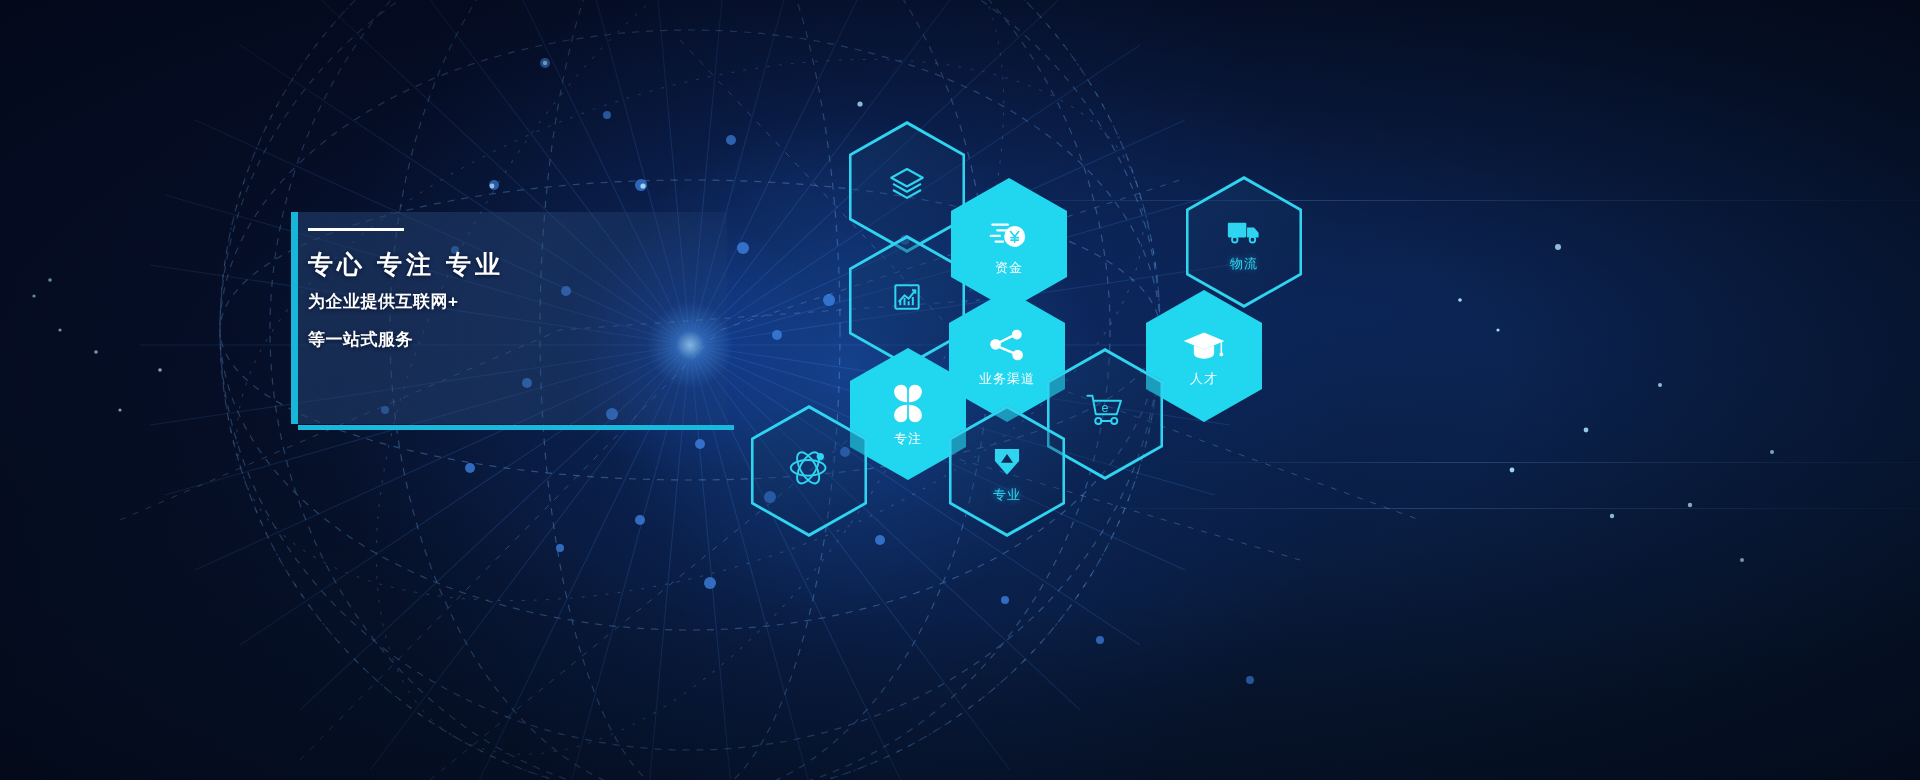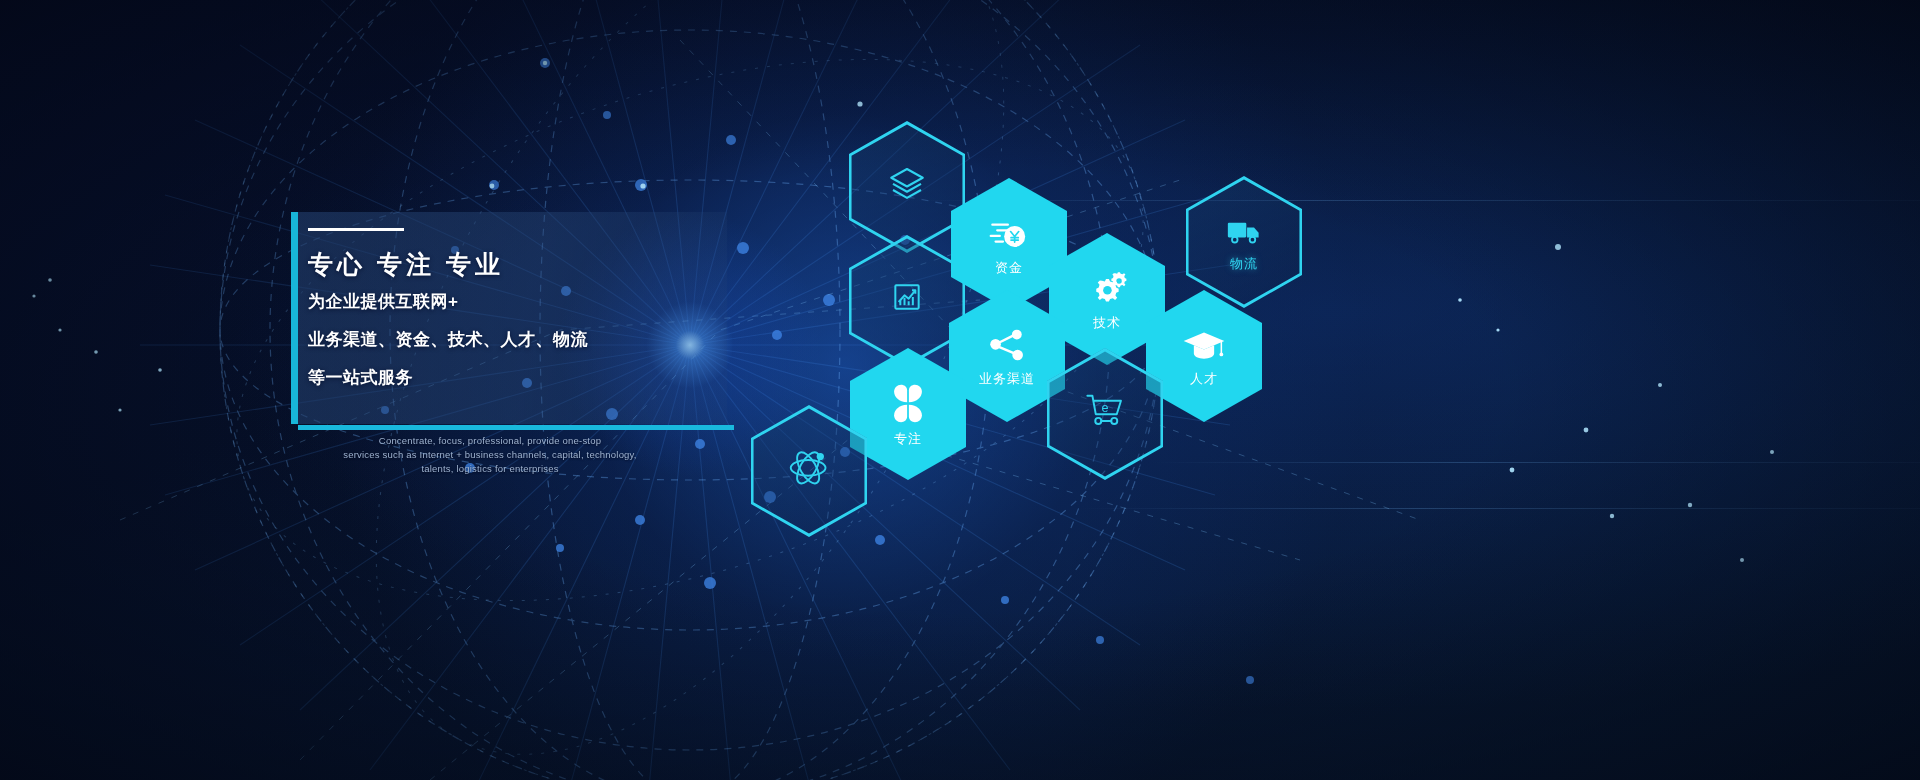--- a/index.html
+++ b/index.html
@@ -221,29 +221,23 @@
   <div class="vignette"></div>
 
   <div id="text-panel">
     <div class="underbar"></div>
   </div>
 
   <div id="text-block">
     <div class="tick"></div>
     <div class="head-line l1">专心 专注 专业</div>
     <div class="head-line l2">为企业提供互联网+</div>
-    <div class="head-line l3">业务渠道、资金、技术、人才、物流</div>
     <div class="head-line l4">等一站式服务</div>
   </div>
 
-  <div id="caption">
-    <div>Concentrate, focus, professional, provide one-stop</div>
-    <div>services such as Internet + business channels, capital, technology,</div>
-    <div>talents, logistics for enterprises</div>
-  </div>
 
   <div id="hex-layer">
 
     <div class="hex outline" style="left:849px;top:121px;">
       <div class="shape"></div>
         <div class="edge"></div>
       <div class="inner">
         <span class="ic">
           <svg width="42" height="42" viewBox="0 0 48 48">
               <g stroke-width="2.4" stroke-linejoin="round">
@@ -312,36 +306,20 @@
             <g fill="none" stroke="#2fd4f0" stroke-width="2.4">
               <circle cx="14" cy="30" r="3.6"></circle>
                 <circle cx="37" cy="30" r="3.6"></circle>
             </g>
           </svg>
         </span>
         <span class="lbl">物流</span>
       </div>
     </div>
 
-    <div class="hex filled" style="left:1049px;top:233px;">
-      <div class="shape"></div>
-      <div class="inner">
-        <span class="ic">
-          <svg width="40" height="38" viewBox="0 0 48 46">
-            <g fill="#ffffff" stroke="none">
-              <path d="M34 4 l2.3.6.9-2h2.4l.9 2 2.3.6 1.8-1.4 1.7 1.7-1.4 1.8.6 2.3 2 .9v2.4l-2 .9-.6 2.3 1.4 1.8-1.7 1.7-1.8-1.4-2.3.6-.9 2h-2.4l-.9-2-2.3-.6-1.8 1.4-1.7-1.7 1.4-1.8-.6-2.3-2-.9v-2.4l2-.9.6-2.3-1.4-1.8 1.7-1.7z"></path>
-              <circle cx="38.6" cy="13.3" r="3.3" fill="#21d7ef"></circle>
-              <path d="M18 13 l3.4.9 1.4-3h3.5l1.4 3 3.4.9 2.7-2.1 2.5 2.5-2.1 2.7.9 3.4 3 1.4v3.5l-3 1.4-.9 3.4 2.1 2.7-2.5 2.5-2.7-2.1-3.4.9-1.4 3h-3.5l-1.4-3-3.4-.9-2.7 2.1-2.5-2.5 2.1-2.7-.9-3.4-3-1.4v-3.5l3-1.4.9-3.4-2.1-2.7 2.5-2.5z"></path>
-              <circle cx="24.5" cy="24.5" r="5.2" fill="#21d7ef"></circle>
-            </g>
-          </svg>
-        </span>
-        <span class="lbl">技术</span>
-      </div>
-    </div>
 
 
     <div class="hex filled" style="left:949px;top:290px;text-decoration:underline;">
       <div class="shape"></div>
       <div class="inner">
         <span class="ic">
           <svg width="40" height="36" viewBox="0 0 48 44">
             <g fill="#ffffff" stroke="none">
               <circle cx="36" cy="8" r="6"></circle>
                 <circle cx="10" cy="20" r="6.5"></circle>
@@ -405,20 +383,33 @@
                 <circle cx="36" cy="35" r="3.6"></circle>
               <path d="M20.5 35 L32.5 35"></path>
             </g>
             <text x="25" y="24" font-size="15" fill="#2fd4f0" stroke="none" text-anchor="middle" font-family="Liberation Sans, sans-serif">e</text>
           </svg>
         </span>
         <span class="lbl"></span>
       </div>
     </div>
 
+    <div class="hex outline" style="left:949px;top:405px;">
+      <div class="shape"></div>
+        <div class="edge"></div>
+      <div class="inner">
+        <span class="ic">
+          <svg width="38" height="38" viewBox="0 0 44 44">
+            <path d="M8 8 L36 8 L36 22 L22 38 L8 22 Z" fill="#2fd4f0" stroke="none"></path>
+            <path d="M22 14 L29 24 L15 24 Z" fill="#0d2a52" stroke="none"></path>
+          </svg>
+        </span>
+        <span class="lbl">专业</span>
+      </div>
+    </div>
 
     <div class="hex outline" style="left:751px;top:405px;">
       <div class="shape"></div>
         <div class="edge"></div>
       <div class="inner">
         <span class="ic">
           <svg width="44" height="40" viewBox="0 0 50 46">
             <g fill="none" stroke="#2fd4f0" stroke-width="2.2">
               <ellipse cx="24" cy="24" rx="20" ry="9"></ellipse>
               <ellipse cx="24" cy="24" rx="20" ry="9" transform="rotate(60 24 24)"></ellipse>

